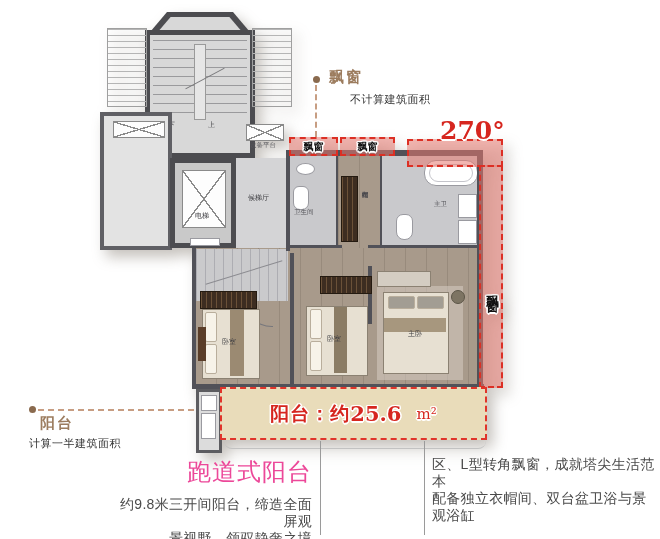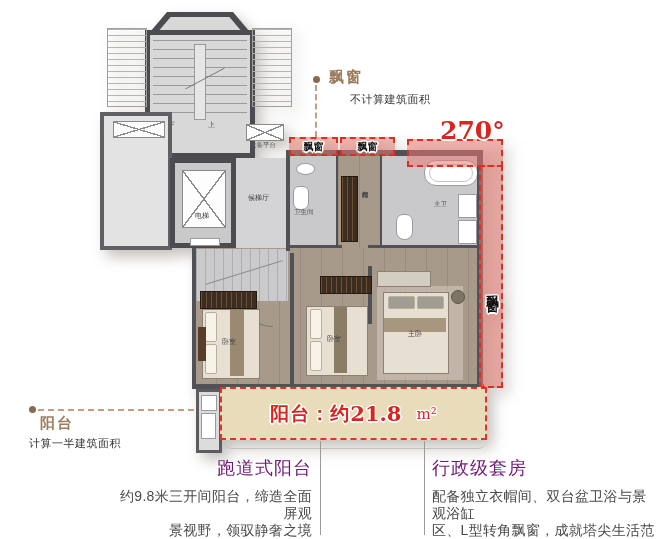--- a/index.html
+++ b/index.html
@@ -24,21 +24,21 @@
   .bay{background:rgba(231,120,112,.55);border:2px dashed #dc2f24;box-sizing:border-box;}
   .tinylabel{font-size:7px;color:#3c3c40;line-height:8px;white-space:nowrap;}
   .vtext{writing-mode:vertical-rl;text-orientation:upright;}
   .halo{text-shadow:-1.5px 0 #fff,1.5px 0 #fff,0 -1.5px #fff,0 1.5px #fff,-1px -1px #fff,1px -1px #fff,-1px 1px #fff,1px 1px #fff;}
   .red{color:#d6261f;}
   .brown{color:#9c7c5e;}
   .dot{width:7px;height:7px;border-radius:50%;background:#8a6a4e;}
   .vdash{border-left:2px dashed #c79d82;width:0;}
   .hdash{border-top:2px dashed #c79d82;height:0;}
   .leader{width:1px;background:#9a9a9a;}
-  .heading{font-size:18px;color:#701a75;letter-spacing:1px;}
+  .heading{font-size:24px;color:#ec4899;letter-spacing:1px;}
   .bodytxt{font-size:14px;color:#4a4a4a;line-height:17px;letter-spacing:.3px;}
   #plan{position:absolute;inset:0;filter:drop-shadow(6px 7px 7px rgba(110,100,88,.40));}
 </style>
 </head>
 <body>
 
 <div id="stage">
 
   <div id="plan">
 
@@ -134,21 +134,21 @@
     </div>
     <div class="a bay" style="left:407px;top:139px;width:96px;height:28px;"></div>
     <div class="a bay" style="left:479px;top:165px;width:24px;height:223px;"></div>
     <div class="a halo vtext" style="left:483px;top:285px;font-size:13px;font-weight:bold;color:#111;letter-spacing:3px;">飘窗</div>
 
     <div class="a" style="left:196px;top:389px;width:26px;height:64px;background:#dcdcdc;border:3px solid #5c5c60;box-sizing:border-box;"></div>
     <div class="a fix" style="left:201px;top:395px;width:14px;height:14px;"></div>
     <div class="a fix" style="left:201px;top:413px;width:13px;height:24px;"></div>
     <div class="a" style="left:220px;top:387px;width:267px;height:53px;background:#e9dcba;border:2.5px dashed #e0342a;box-sizing:border-box;display:flex;align-items:center;justify-content:center;">
       <span class="halo red" style="font-size:19px;font-weight:bold;letter-spacing:1px;">阳台：约</span>
-      <span class="halo red" style="font-size:21px;font-weight:bold;font-family:'DejaVu Serif',serif;">21.8</span>
+      <span class="halo red" style="font-size:21px;font-weight:bold;font-family:'DejaVu Serif',serif;">25.6</span>
       <span class="halo red" style="font-size:15px;font-weight:normal;font-family:'DejaVu Serif',serif;margin-left:15px;">m²</span>
     </div>
     <div class="a" style="left:224px;top:441px;width:262px;height:7px;border-bottom:1.5px solid #c2c2c2;border-radius:0 0 8px 8px;"></div>
   </div>
 
   <div class="a dot" style="left:313px;top:76px;"></div>
   <div class="a vdash" style="left:315px;top:85px;height:52px;"></div>
   <div class="a brown" style="left:329px;top:68px;font-size:15px;font-weight:bold;letter-spacing:2px;">飘窗</div>
   <div class="a" style="left:331px;top:92px;font-size:11px;color:#333;letter-spacing:.5px;margin-left:19px;">不计算建筑面积</div>
 
@@ -162,18 +162,17 @@
   <div class="a leader" style="left:320px;top:441px;height:94px;"></div>
   <div class="a leader" style="left:424px;top:441px;height:94px;"></div>
 
   <div class="a" style="left:110px;top:456px;width:202px;text-align:right;">
     <div class="heading" style="margin-bottom:8px;">跑道式阳台</div>
     <div class="bodytxt">约9.8米三开间阳台，缔造全面屏观</div>
     <div class="bodytxt">景视野，领驭静奢之境</div>
   </div>
 
   <div class="a" style="left:432px;top:456px;width:224px;text-align:left;">
-    <div class="heading" style="margin-bottom:8px;">行政级套房</div>
+    <div class="bodytxt">区、L型转角飘窗，成就塔尖生活范本</div>
     <div class="bodytxt">配备独立衣帽间、双台盆卫浴与景观浴缸</div>
-    <div class="bodytxt">区、L型转角飘窗，成就塔尖生活范本</div>
   </div>
 
 </div>
 
 </body></html>

